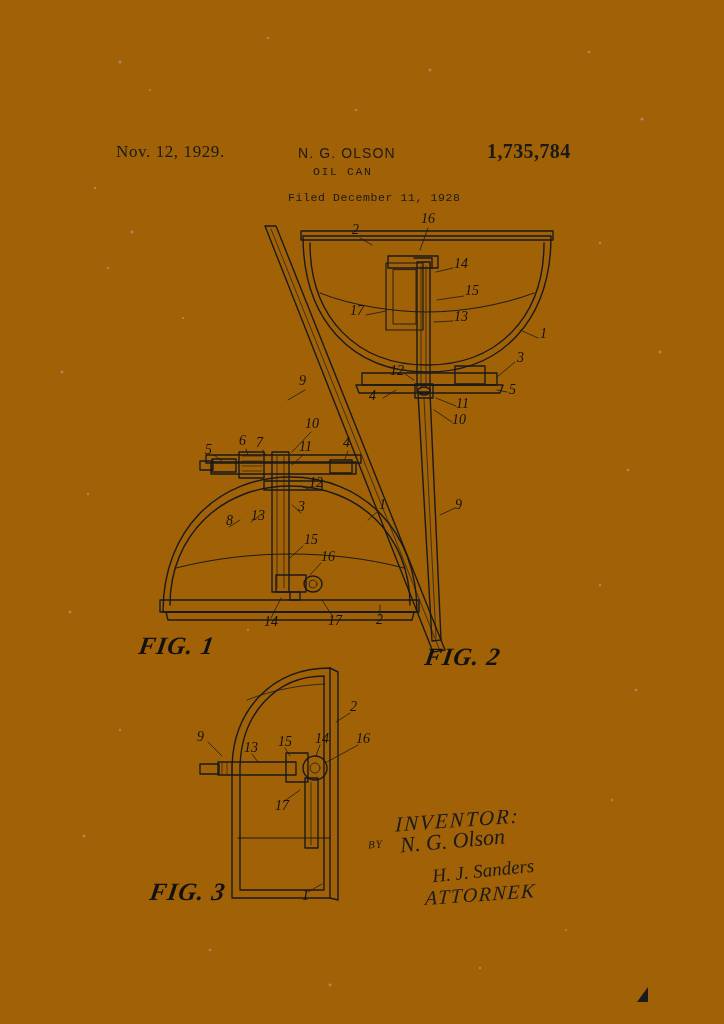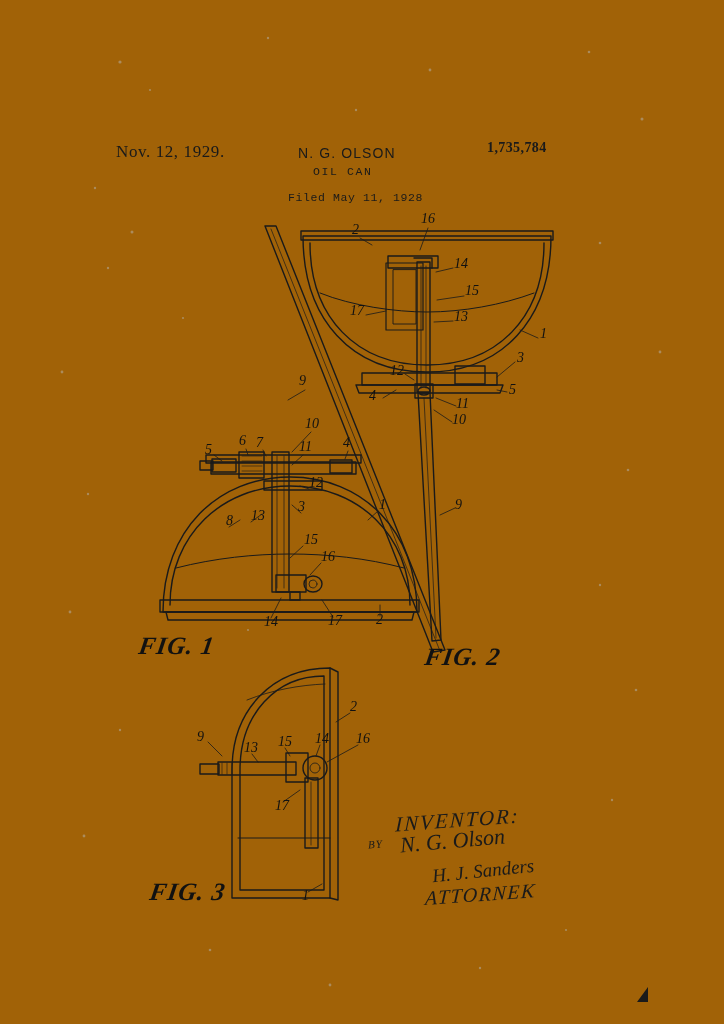--- a/index.html
+++ b/index.html
@@ -32,21 +32,21 @@
     top: 145px;
     font-size: 14px;
     letter-spacing: 1.1px;
     font-family: "Liberation Sans", sans-serif;
     white-space: nowrap;
   }
   .hdr-number {
     position: absolute;
     left: 487px;
     top: 140px;
-    font-size: 14px;
+    font-size: 20px;
     font-weight: bold;
     letter-spacing: .4px;
     font-family: "Liberation Serif", serif;
     white-space: nowrap;
   }
   .hdr-title {
     position: absolute;
     left: 313px;
     top: 165px;
     font-size: 11.5px;
@@ -148,21 +148,21 @@
 </style>
 </head>
 <body>
 
 <div class="page">
 
   <div class="hdr-date">Nov. 12, 1929.</div>
   <div class="hdr-name">N. G. OLSON</div>
   <div class="hdr-number">1,735,784</div>
   <div class="hdr-title">OIL CAN</div>
-  <div class="hdr-filed">Filed May 11, 1928</div>
+  <div class="hdr-filed">Filed December 11, 1928</div>
 
   <svg class="draw" viewBox="0 0 724 1024">
     <g fill="none" stroke="#1a1a1a" stroke-width="1.4" stroke-linecap="round" stroke-linejoin="round">
 
       <g>
 
         <path d="M303 236 C303 320 352 372 427 372 C502 372 551 320 551 236 Z"></path>
 
         <path d="M310 243 C310 318 357 365 427 365 C497 365 544 318 544 243"></path>
 

